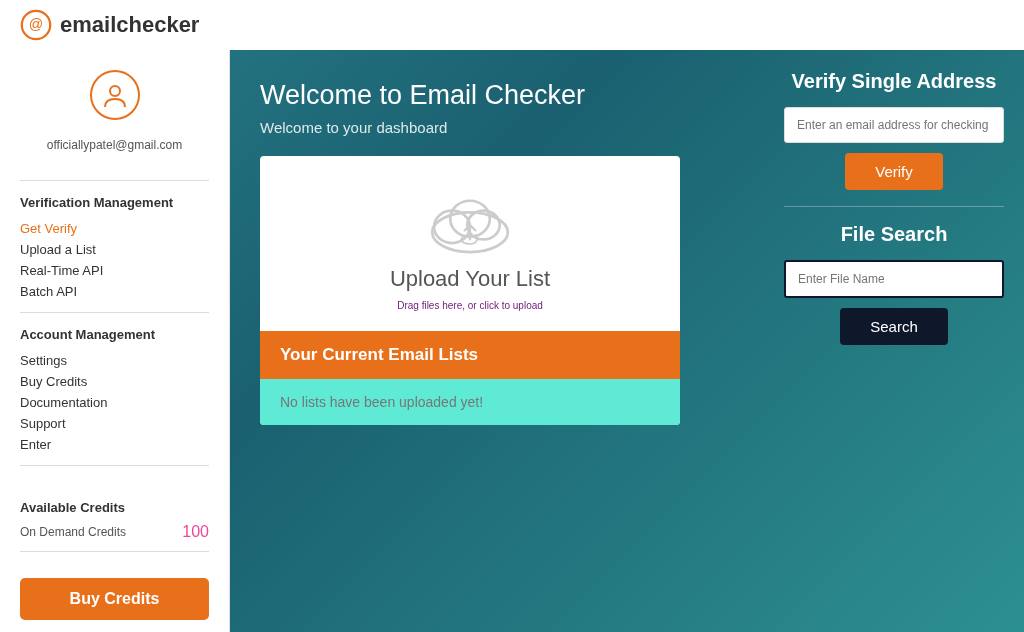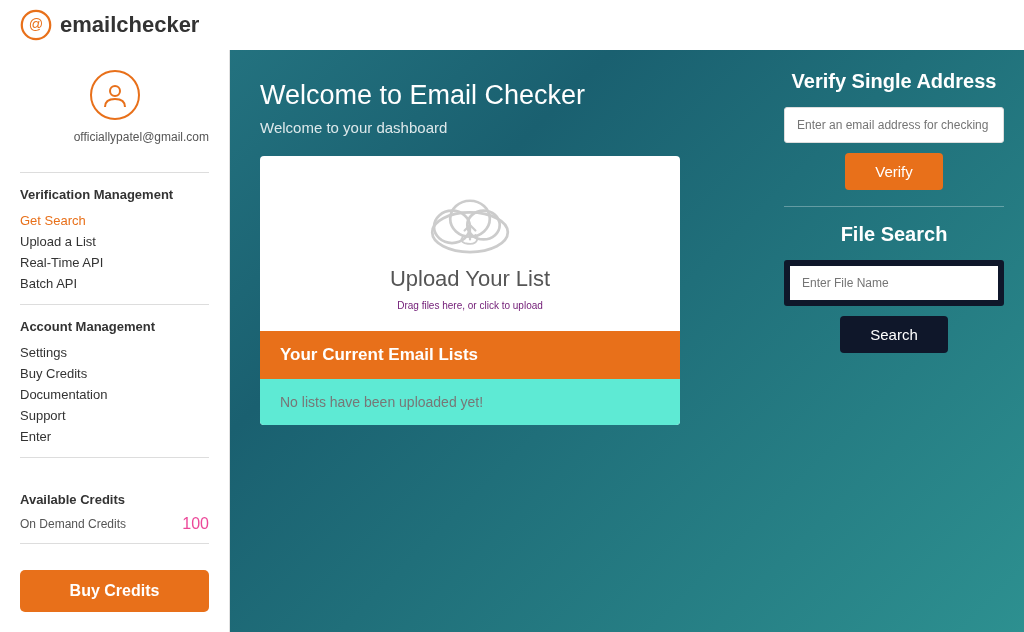--- a/index.html
+++ b/index.html
@@ -63,24 +63,25 @@
       width: 50px;
       height: 50px;
       border-radius: 50%;
       border: 2px solid #e8701a;
       display: flex;
       align-items: center;
       justify-content: center;
       color: #e8701a;
     }
     .user-email {
-      text-align: right;
+      text-align: center;
       font-size: 12px;
       color: #555;
       margin-bottom: 18px;
+      margin-top: 8px;
     }
     .sidebar-divider {
       border: none;
       border-top: 1px solid #ddd;
       margin: 10px 0;
     }
     .sidebar-section-title {
       font-size: 13px;
       font-weight: 700;
       color: #333;
@@ -215,21 +216,21 @@
       margin: 0 auto 8px;
     }
     .panel-divider {
       border: none;
       border-top: 1px solid rgba(255,255,255,0.3);
       margin: 16px 0;
     }
     .file-input {
       width: 100%;
       padding: 10px 12px;
-      border: 6px solid #0f172a;
+      border: 2px solid #0f172a;
       border-radius: 3px;
       font-size: 12px;
       color: #aaa;
       background: white;
       margin-bottom: 10px;
     }
     .search-btn {
       background: #0f172a;
       color: white;
       border: none;
@@ -272,21 +273,21 @@
         <svg width="28" height="28" viewBox="0 0 28 28">
           <circle cx="14" cy="10" r="5" fill="none" stroke="#e8701a" stroke-width="2"></circle>
           <path d="M4 26 Q4 18 14 18 Q24 18 24 26" fill="none" stroke="#e8701a" stroke-width="2"></path>
         </svg>
       </div>
     </div>
     <div class="user-email">officiallypatel@gmail.com</div>
 
     <hr class="sidebar-divider">
     <div class="sidebar-section-title">Verification Management</div>
-    <a class="sidebar-item active">Get Search</a>
+    <a class="sidebar-item active">Get Verify</a>
     <a class="sidebar-item">Upload a List</a>
     <a class="sidebar-item">Real-Time API</a>
     <a class="sidebar-item">Batch API</a>
 
     <hr class="sidebar-divider">
     <div class="sidebar-section-title">Account Management</div>
     <a class="sidebar-item">Settings</a>
     <a class="sidebar-item">Buy Credits</a>
     <a class="sidebar-item">Documentation</a>
     <a class="sidebar-item">Support</a>

